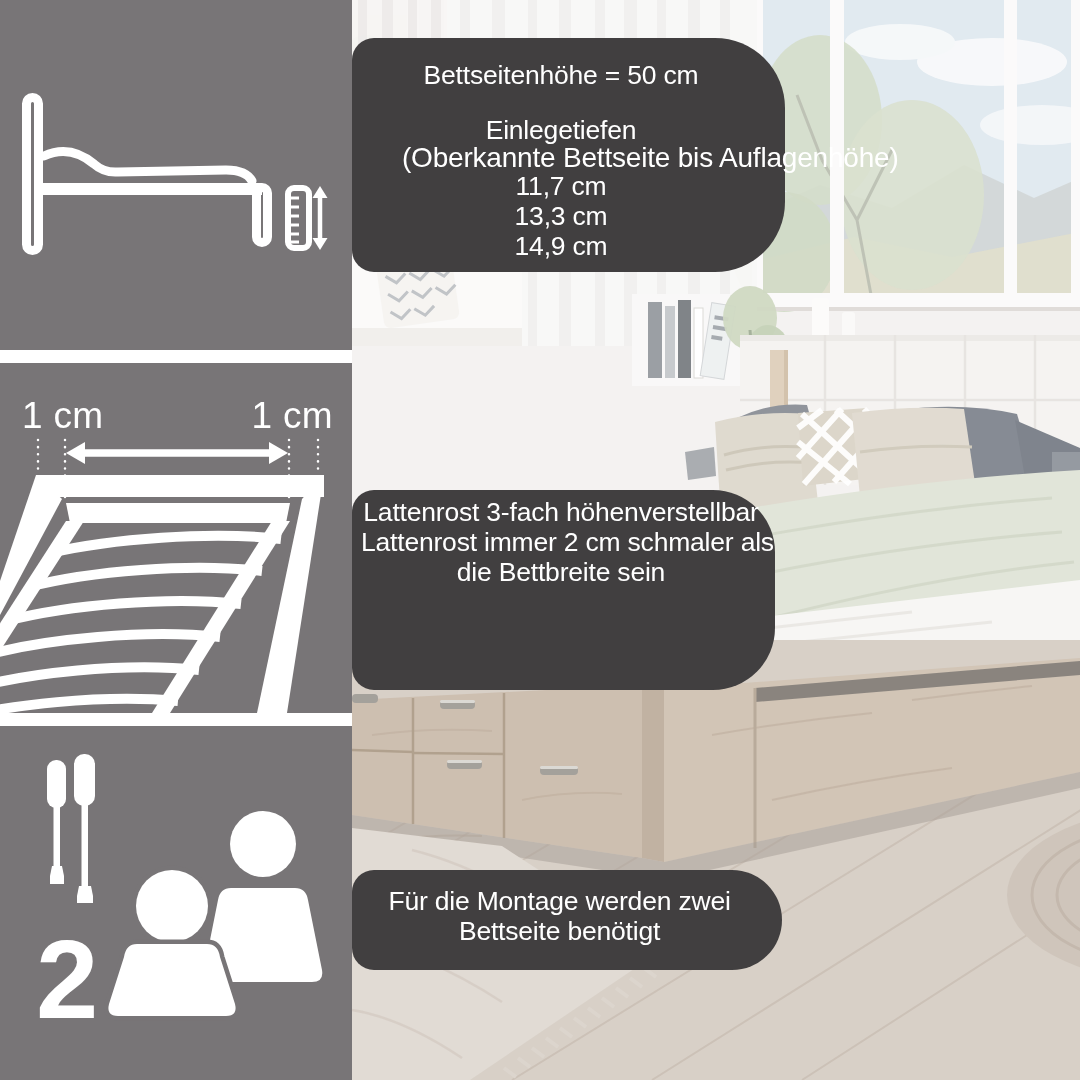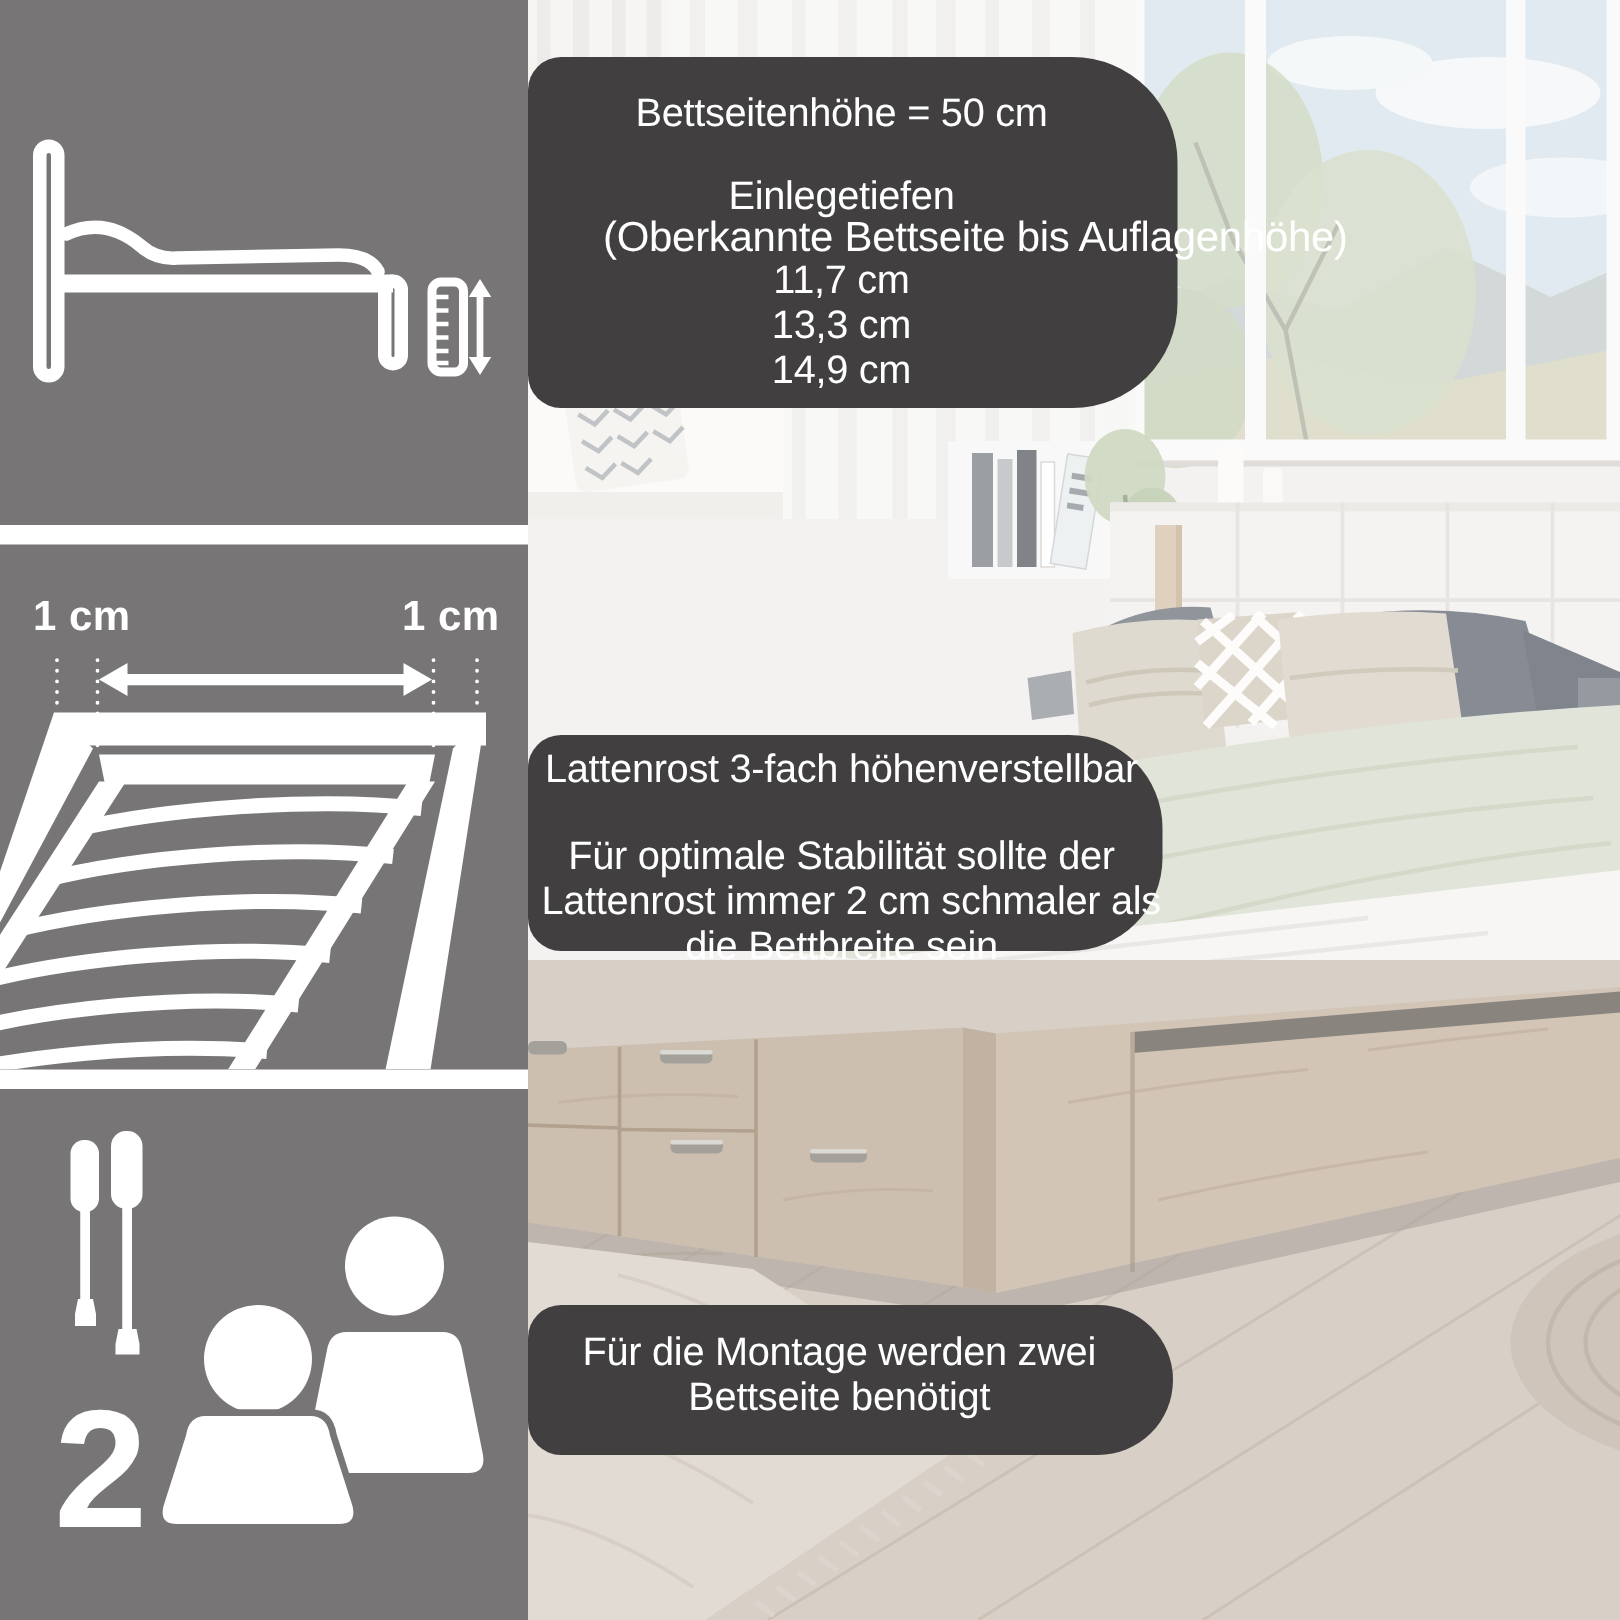--- a/index.html
+++ b/index.html
@@ -15,32 +15,32 @@
   .photo { position:absolute; left:352px; top:0; width:728px; height:1080px; }
   .photo svg { display:block; width:728px; height:1080px; }
 
   
   .panel { position:absolute; left:0; width:352px; background:var(--panel-bg); overflow:hidden; }
   .p1 { top:0;    height:350px; }
   .p2 { top:363px; height:350px; }
   .p3 { top:726px; height:354px; }
   .panel svg { position:absolute; inset:0; display:block; }
 
-  .cm-label { position:absolute; top:32px; color:var(--ink); font-size:28px; letter-spacing:.3px;font-weight:bold; }
+  .cm-label { position:absolute; top:32px; color:var(--ink); font-size:37px; letter-spacing:.3px; }
   .cm-left  { left:22px; }
   .cm-right { right:19px; }
   .person-count {
     position:absolute; left:36px; top:198px; color:var(--ink);
     font-size:112px; font-weight:700; line-height:1; letter-spacing:-2px;
   }
 
   
   .block { position:absolute; left:352px; background:var(--overlay-bg); color:var(--ink);text-align:center; }
   .b1 { top:38px;  width:433px; height:234px; border-radius:22px 70px 70px 22px; padding:22px 24px 0 9px; }
-  .b2 { top:490px; width:423px; height:144px; border-radius:22px 62px 62px 22px; padding:7px 14px 0 9px; }
+  .b2 { top:490px; width:423px; height:200px; border-radius:22px 62px 62px 22px; padding:7px 14px 0 9px; }
   .b3 { top:870px; width:430px; height:100px; border-radius:22px 50px 50px 22px; padding:16px 24px 17px 9px; }
   .t    { font-size:26.5px; line-height:30px; letter-spacing:-0.2px; white-space:nowrap; }
   .note { font-size:28px;   line-height:26px; letter-spacing:-0.2px; white-space:nowrap;margin-left:41px; }
   .gap25 { margin-top:25px; }
   .gap28 { margin-top:28px; }
 </style>
 </head>
 <body style="--panel-bg: #787577; --overlay-bg: #413f40; --ink: #ffffff;">
 
 <div class="canvas">
@@ -327,21 +327,20 @@
     <div class="t">Bettseitenhöhe = 50 cm</div>
     <div class="t gap25">Einlegetiefen</div>
     <div class="note">(Oberkannte Bettseite bis Auflagenhöhe)</div>
     <div class="t">11,7 cm</div>
     <div class="t">13,3 cm</div>
     <div class="t">14,9 cm</div>
   </aside>
 
   <aside class="block b2">
     <div class="t">Lattenrost 3-fach höhenverstellbar</div>
-    <div class="t gap28">Für optimale Stabilität sollte der</div>
     <div class="t">Lattenrost immer 2 cm schmaler als</div>
     <div class="t">die Bettbreite sein</div>
   </aside>
 
   <aside class="block b3">
     <div class="t">Für die Montage werden zwei</div>
     <div class="t">Bettseite benötigt</div>
   </aside>
 
 </div>

